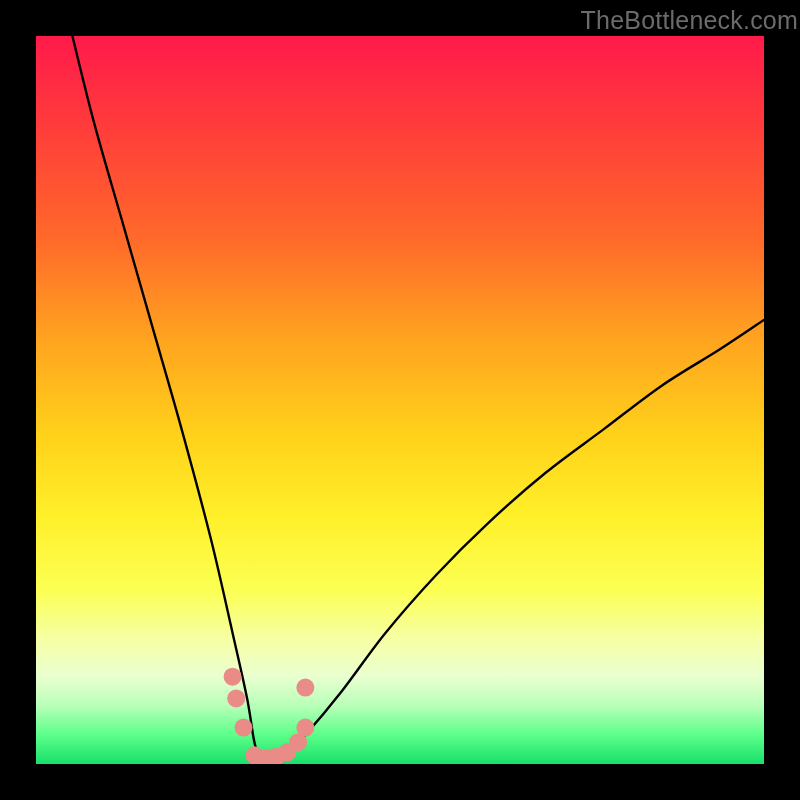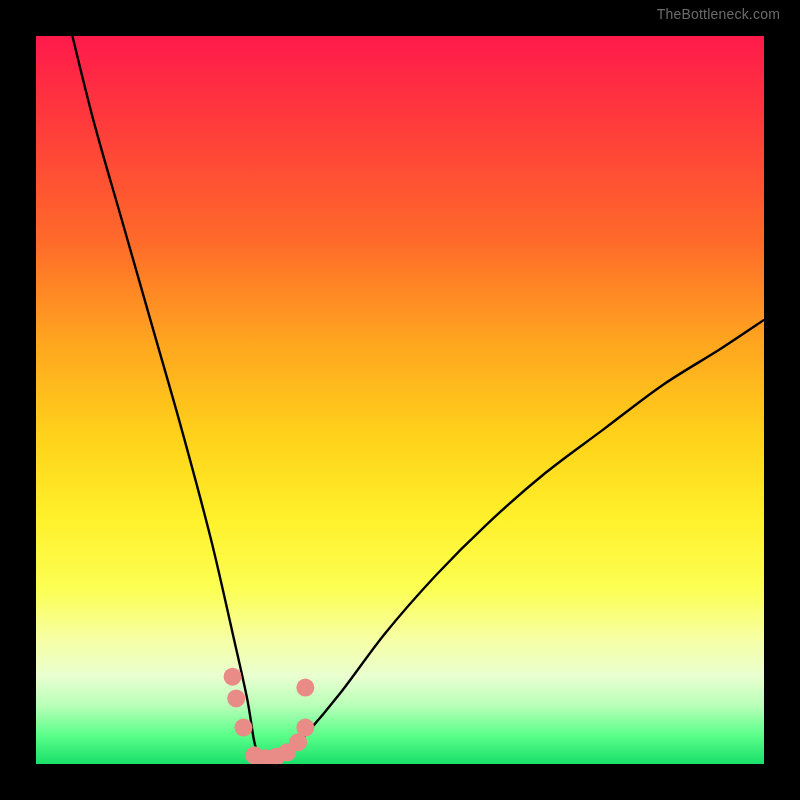--- a/index.html
+++ b/index.html
@@ -33,23 +33,23 @@
       #f6ffa6 83%,
       #e9ffd0 88%,
       #b8ffb8 92%,
       #5cff8a 96%,
       #18e06a 100%
     );
   }
   .watermark {
     position: absolute;
     top: 6px;
-    right: 20px;
+    right: 2px;
     color: #6b6b6b;
-    font-size: 14px;
+    font-size: 25px;
     letter-spacing: 0.2px;
     z-index: 5;
   }
   svg.curve {
     position: absolute;
     inset: 0;
     width: 728px;
     height: 728px;
   }
 </style>

